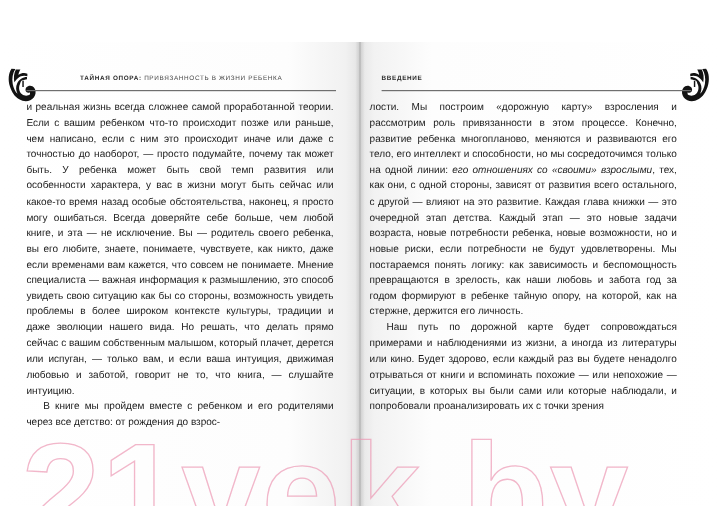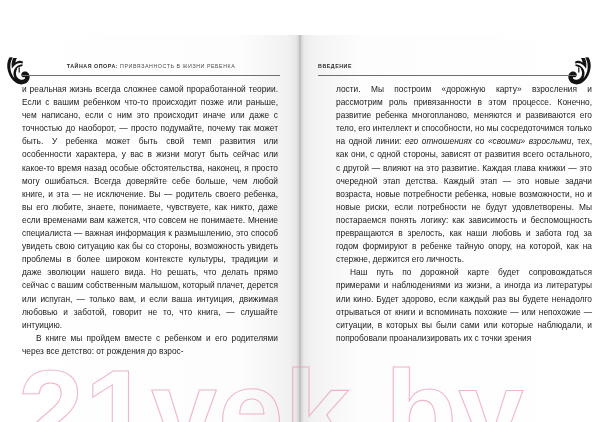--- a/index.html
+++ b/index.html
@@ -106,21 +106,21 @@
     width: 256px;
     font-family: "Liberation Sans", sans-serif;
     font-size: 8.35px;
     line-height: 13.1px;
     color: #1b1b1b;
     text-align: justify;
     text-justify: inter-word;
     hyphens: none;
   }
   .col-left  { left: 22px;  }
-  .col-right { left: 336px; }
+  .col-right { left: 308px; }
 
   .col p {
     margin: 0;
     text-indent: 14px;
   }
   .col p.no-indent { text-indent: 0; }
   .col em { font-style: italic; }
 
   
   .folio {

